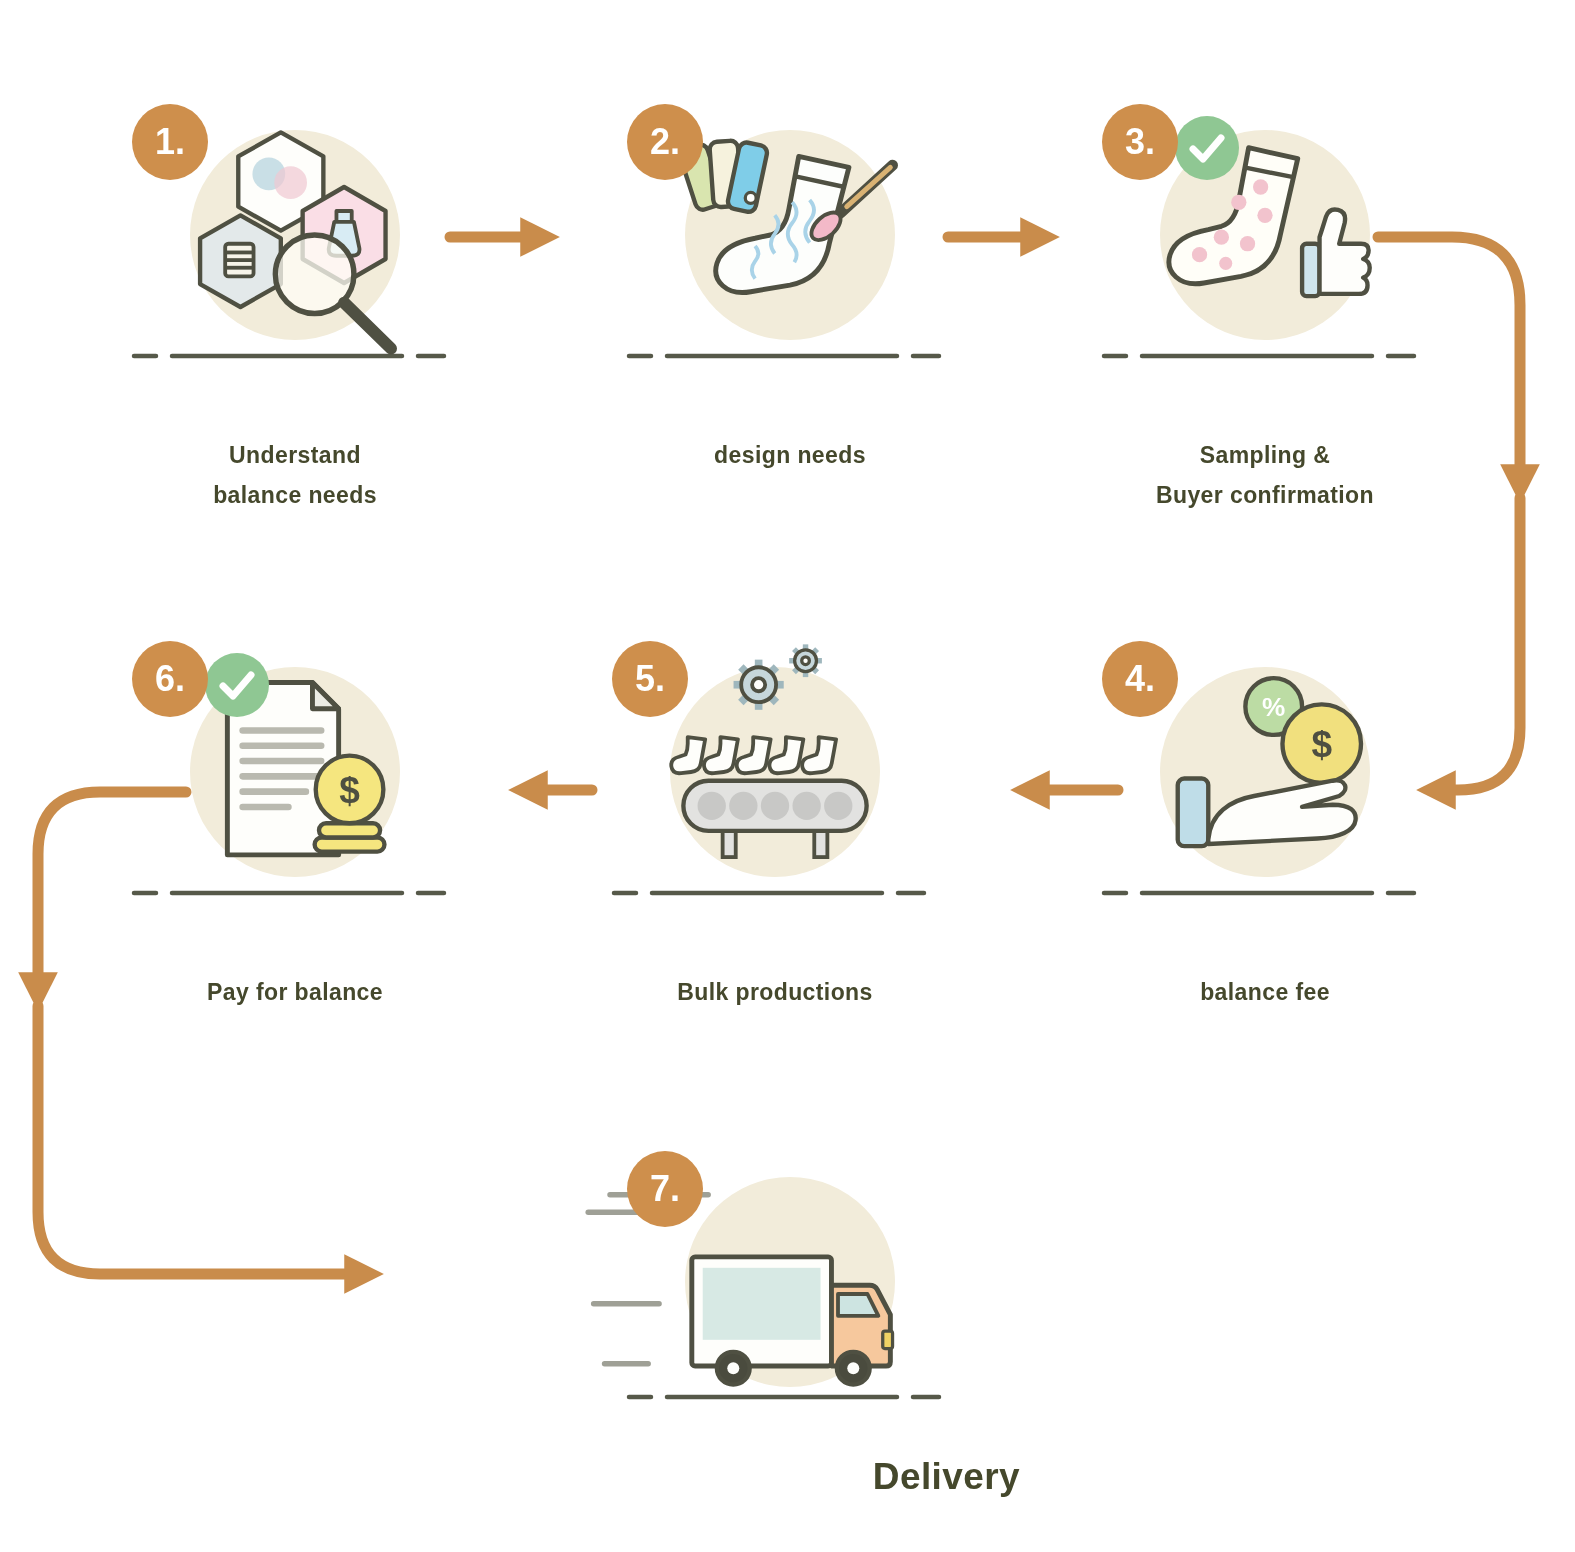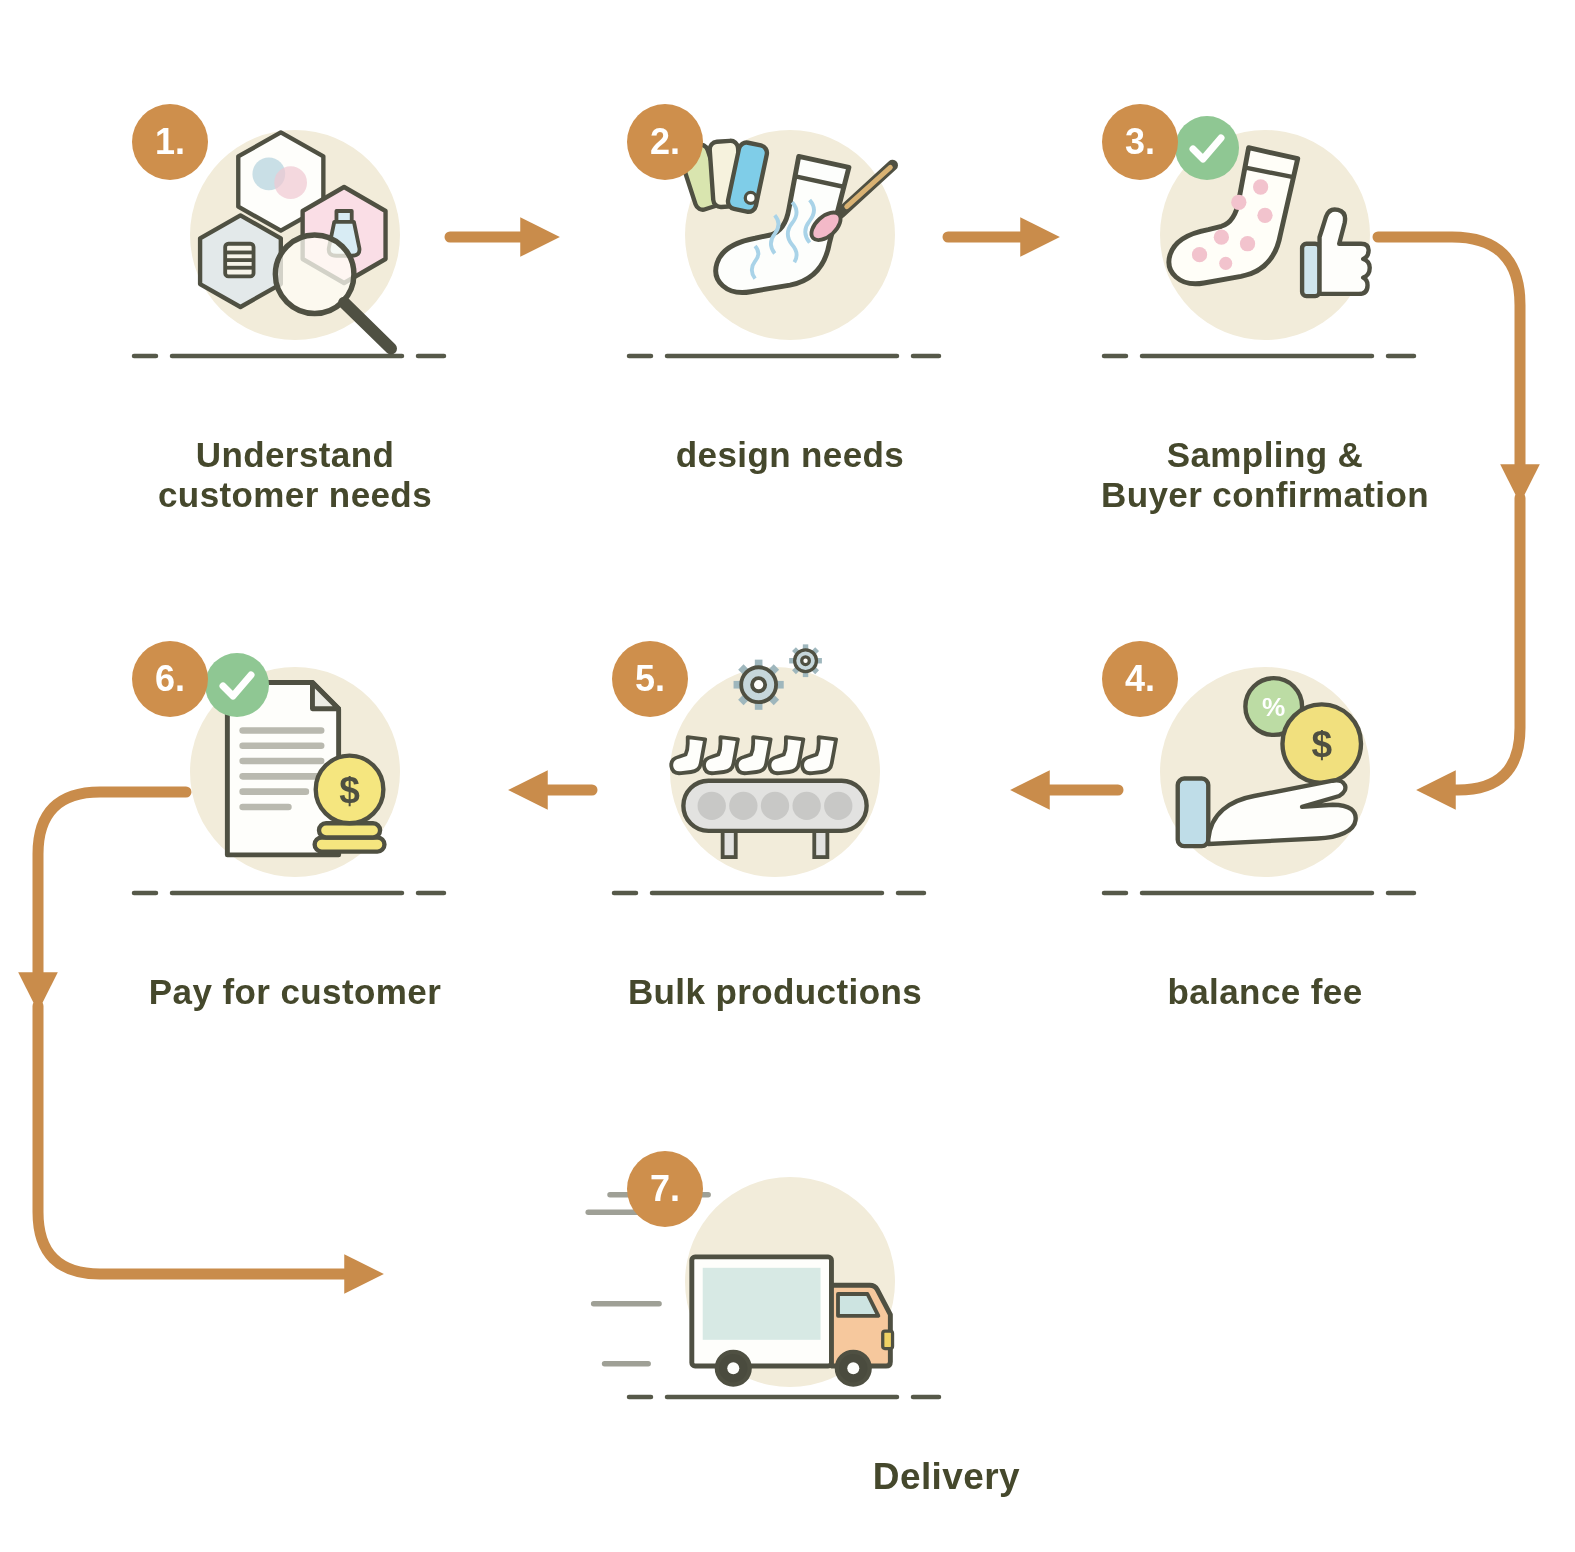--- a/index.html
+++ b/index.html
@@ -24,21 +24,21 @@
   .badge { position: absolute; left: 67px; top: -26px; width: 76px; height: 76px; border-radius: 50%;
            background: var(--badge, #CE8F4C); color: #ffffff; font-weight: 700; font-size: 36px;
            display: flex; align-items: center; justify-content: center; z-index: 3; }
   .check-badge { position: absolute; left: 140px; top: -14px; width: 64px; height: 64px; border-radius: 50%;
                  background: var(--green, #8FC793); display: flex; align-items: center; justify-content: center; z-index: 2; }
   .icon { position: absolute; left: 110px; top: -15px; width: 240px; height: 240px; overflow: visible; z-index: 1; }
   .baseline { position: absolute; left: 65px; top: 222px; width: 330px; height: 10px; overflow: visible; }
   .s7 .baseline { top: 216px; }
   .baseline line { stroke: var(--baseline, #565949); stroke-width: 4.5; stroke-linecap: round; }
   .label { position: absolute; left: 0; top: 305px; width: 460px; text-align: center;
-           color: var(--text, #45482C); font-weight: 700; font-size: 35px; line-height: 40px; letter-spacing: 0.4px; }
+           color: var(--text, #45482C); font-weight: 700; font-size: 23px; line-height: 40px; letter-spacing: 0.4px; }
   .label.big { font-size: 37px; top: 280px; text-align: right; }
 
   .cointxt  { font-family: "Liberation Sans", sans-serif; font-weight: 700; font-size: 24px; text-anchor: middle; fill: #ffffff; }
   .cointxt2 { font-family: "Liberation Sans", sans-serif; font-weight: 700; font-size: 34px; text-anchor: middle; fill: #4E4F41; }
 </style>
 </head>
 <body>
 
 <div class="page">
 
@@ -84,21 +84,21 @@
       </g>
     </svg>
     <div class="badge">
         <span>1.</span>
       </div>
     <svg class="baseline">
         <line x1="4" y1="4" x2="330" y2="4" stroke-dasharray="22 16 230 16 26 999"></line>
       </svg>
     <div class="label">
       <div>Understand</div>
-      <div>customer needs</div>
+      <div>balance needs</div>
     </div>
   </div>
 
   <div class="step s2">
     <div class="circle"></div>
     <svg class="icon" viewBox="0 0 220 220">
       <g stroke="#4F5042" stroke-width="4">
         <rect x="16" y="28" width="26" height="58" rx="7" fill="#D9E5AF" transform="rotate(-18 29 57)"></rect>
         <rect x="38" y="24" width="26" height="60" rx="7" fill="#F6F2DD" transform="rotate(-4 51 54)"></rect>
         <rect x="58" y="26" width="26" height="62" rx="7" fill="#7FCDE8" transform="rotate(12 71 57)"></rect>
@@ -290,21 +290,21 @@
         <polyline points="18,33 28,43 46,22" fill="none" stroke="#ffffff" stroke-width="7" stroke-linecap="round" stroke-linejoin="round"></polyline>
       </svg>
     </div>
     <div class="badge">
         <span>6.</span>
       </div>
     <svg class="baseline">
         <line x1="4" y1="4" x2="330" y2="4" stroke-dasharray="22 16 230 16 26 999"></line>
       </svg>
     <div class="label">
-      <div>Pay for customer</div>
+      <div>Pay for balance</div>
     </div>
   </div>
 
   <div class="step s7">
     <div class="circle"></div>
     <svg class="icon" viewBox="0 0 220 220">
       <g stroke="#9FA096" stroke-width="5" stroke-linecap="round">
         <line x1="-55" y1="30" x2="35" y2="30"></line>
         <line x1="-75" y1="46" x2="-15" y2="46"></line>
         <line x1="-70" y1="130" x2="-10" y2="130"></line>

